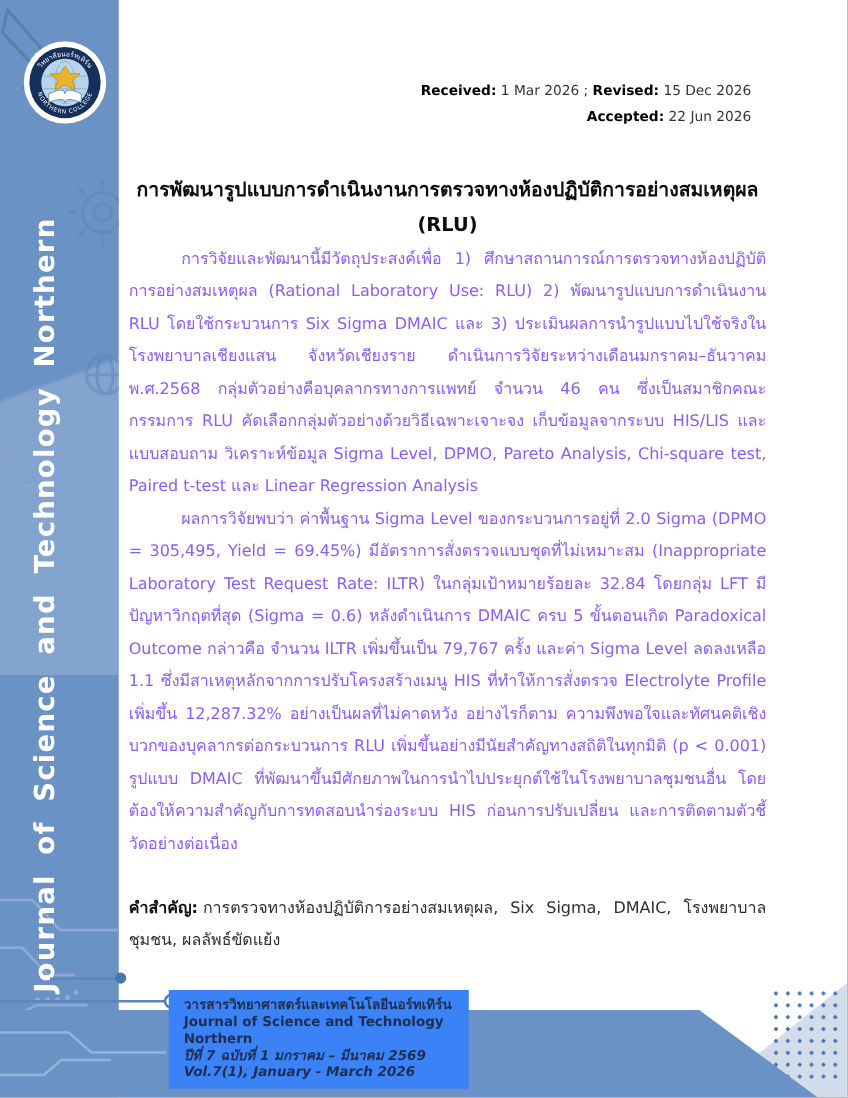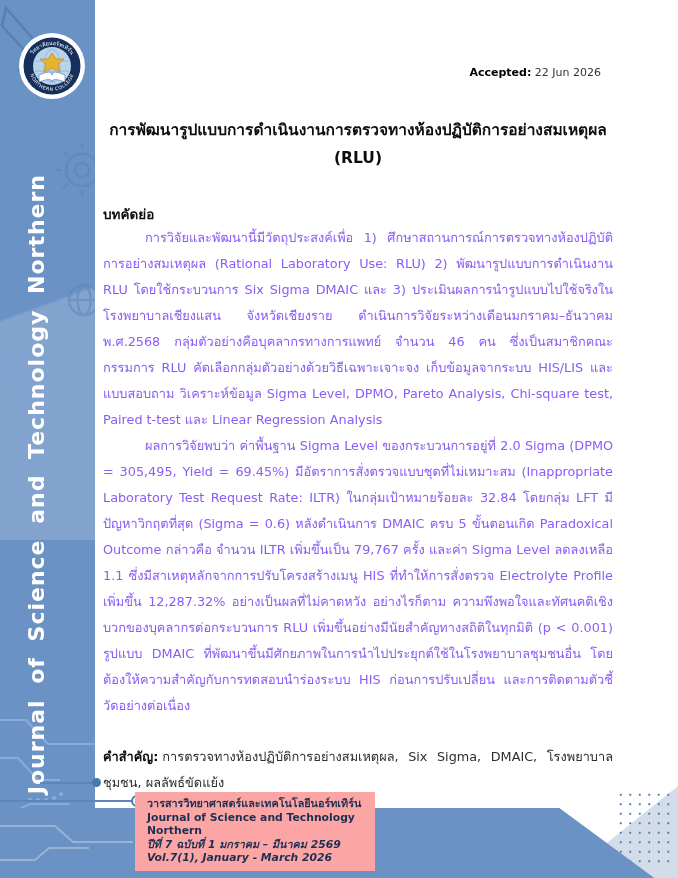--- a/index.html
+++ b/index.html
@@ -53,21 +53,21 @@
     background-image:radial-gradient(circle, #4a77b5 1.3px, rgba(0,0,0,0) 1.5px);
     background-size:9.5px 9.5px;
   }
   .footer-band {
     position:absolute; left:0; bottom:0; width:678px; height:70px;
     background:#6b92c5; clip-path:polygon(0 0, 82.5% 0, 96.5% 100%, 0 100%);
     z-index:4;
   }
   .footer-box {
     position:absolute; left:135px; bottom:7px; width:240px; z-index:5;
-    background:#fca5a5; padding:5px 12px 6px 12px;
+    background:#3b82f6; padding:5px 12px 6px 12px;
     color:#1c2f52; font-weight:bold; font-size:10.8px; line-height:13.6px;
   }
   .footer-box .it { font-style:italic; }
 
   
   .trace-a { position:absolute; left:40px; top:782px; width:54px; height:2px; background:#5e86ba; z-index:3; }
   .trace-a-dot { position:absolute; left:92px; top:778px; width:9px; height:9px; border-radius:50%; background:#4c77ae; z-index:3; }
   .trace-b { position:absolute; left:0; top:800px; width:133px; height:2px; background:#5e86ba; z-index:3; }
   .trace-b-ring { position:absolute; left:131px; top:795px; width:12px; height:12px; border-radius:50%; border:2.5px solid #4c77ae; background:#fff; z-index:3; }
 </style>
@@ -146,29 +146,29 @@
   </div>
 
   <div class="trace-a"></div>
   <div class="trace-a-dot"></div>
   <div class="trace-b"></div>
   <div class="trace-b-ring"></div>
 
   <div class="content">
 
     <div class="received">
+      <div><b>Received:</b><span> 1 Mar 2026 ; </span><b>Revised:</b><span> 15 Dec 2026</span></div>
       <div><b>Accepted:</b><span> 22 Jun 2026</span></div>
     </div>
 
     <div class="paper-title">
       <div>การพัฒนารูปแบบการดำเนินงานการตรวจทางห้องปฏิบัติการอย่างสมเหตุผล (RLU)</div>
     </div>
 
 
-    <div class="abstract-heading">บทคัดย่อ</div>
 
     <p class="para">การวิจัยและพัฒนานี้มีวัตถุประสงค์เพื่อ 1) ศึกษาสถานการณ์การตรวจทางห้องปฏิบัติการอย่างสมเหตุผล (Rational Laboratory Use: RLU) 2) พัฒนารูปแบบการดำเนินงาน RLU โดยใช้กระบวนการ Six Sigma DMAIC และ 3) ประเมินผลการนำรูปแบบไปใช้จริงในโรงพยาบาลเชียงแสน จังหวัดเชียงราย ดำเนินการวิจัยระหว่างเดือนมกราคม–ธันวาคม พ.ศ.2568 กลุ่มตัวอย่างคือบุคลากรทางการแพทย์ จำนวน 46 คน ซึ่งเป็นสมาชิกคณะกรรมการ RLU คัดเลือกกลุ่มตัวอย่างด้วยวิธีเฉพาะเจาะจง เก็บข้อมูลจากระบบ HIS/LIS และแบบสอบถาม วิเคราะห์ข้อมูล Sigma Level, DPMO, Pareto Analysis, Chi-square test, Paired t-test และ Linear Regression Analysis</p>
 
     <p class="para">ผลการวิจัยพบว่า ค่าพื้นฐาน Sigma Level ของกระบวนการอยู่ที่ 2.0 Sigma (DPMO = 305,495, Yield = 69.45%) มีอัตราการสั่งตรวจแบบชุดที่ไม่เหมาะสม (Inappropriate Laboratory Test Request Rate: ILTR) ในกลุ่มเป้าหมายร้อยละ 32.84 โดยกลุ่ม LFT มีปัญหาวิกฤตที่สุด (Sigma = 0.6) หลังดำเนินการ DMAIC ครบ 5 ขั้นตอนเกิด Paradoxical Outcome กล่าวคือ จำนวน ILTR เพิ่มขึ้นเป็น 79,767 ครั้ง และค่า Sigma Level ลดลงเหลือ 1.1 ซึ่งมีสาเหตุหลักจากการปรับโครงสร้างเมนู HIS ที่ทำให้การสั่งตรวจ Electrolyte Profile เพิ่มขึ้น 12,287.32% อย่างเป็นผลที่ไม่คาดหวัง อย่างไรก็ตาม ความพึงพอใจและทัศนคติเชิงบวกของบุคลากรต่อกระบวนการ RLU เพิ่มขึ้นอย่างมีนัยสำคัญทางสถิติในทุกมิติ (p &lt; 0.001) รูปแบบ DMAIC ที่พัฒนาขึ้นมีศักยภาพในการนำไปประยุกต์ใช้ในโรงพยาบาลชุมชนอื่น โดยต้องให้ความสำคัญกับการทดสอบนำร่องระบบ HIS ก่อนการปรับเปลี่ยน และการติดตามตัวชี้วัดอย่างต่อเนื่อง</p>
 
     <p class="keywords"><b>คำสำคัญ:</b><span>การตรวจทางห้องปฏิบัติการอย่างสมเหตุผล, Six Sigma, DMAIC, โรงพยาบาลชุมชน, ผลลัพธ์ขัดแย้ง</span></p>
 
   </div>
 
   <div class="corner-light"></div>

